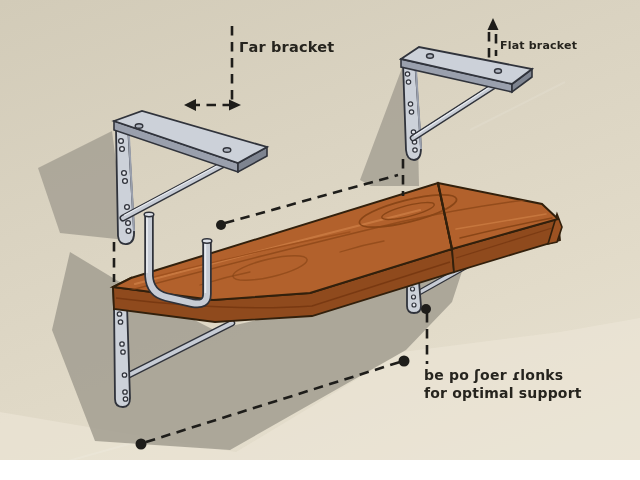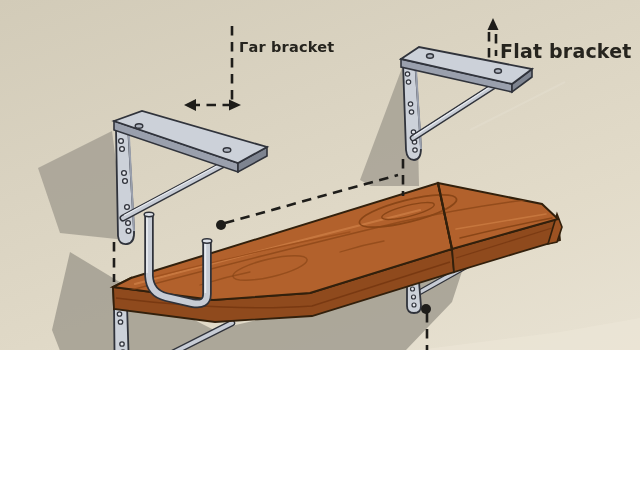--- a/index.html
+++ b/index.html
@@ -1,28 +1,28 @@
 <!DOCTYPE html>
 <html><head>
 <meta charset="utf-8">
 <style>
   html,body{margin:0;padding:0;}
   #stage{
-    position:relative;width:640px;height:350px;overflow:hidden;
+    position:relative;width:640px;height:460px;overflow:hidden;
     background:linear-gradient(160deg,#d2cbb8 0%,#dad3c1 35%,#e2dbc9 70%,#e8e2d3 100%);
     font-family:"DejaVu Sans","Liberation Sans",sans-serif;
   }
   #stage svg{position:absolute;left:0;top:0;}
   .label{
     position:absolute;font-weight:700;color:#26241e;letter-spacing:.2px;
     white-space:nowrap;line-height:19px;
   }
   .label .ln{display:block;}
   #label-top-left{left:239px;top:38px;font-size:14.5px;}
-  #label-top-right{left:500px;top:42px;font-size:19px;}
+  #label-top-right{left:500px;top:36px;font-size:11px;}
   #label-bottom-right{left:424px;top:366px;font-size:14px;line-height:18px;}
 </style>
 </head>
 <body>
 
 <div id="stage">
 
 <svg width="640" height="480" viewBox="0 0 640 480">
   <defs>
     <clipPath id="topclip">
@@ -167,13 +167,17 @@
     <circle cx="141" cy="444" r="5.5"></circle>
   </g>
 </svg>
 
   <div class="label" id="label-top-left">
     <span class="ln">Γar bracket</span>
   </div>
   <div class="label" id="label-top-right">
     <span class="ln">Flat bracket</span>
   </div>
+  <div class="label" id="label-bottom-right">
+    <span class="ln">be po ʃoer ɾlonks</span>
+    <span class="ln">for optimal support</span>
+  </div>
 </div>
 
 </body></html>

